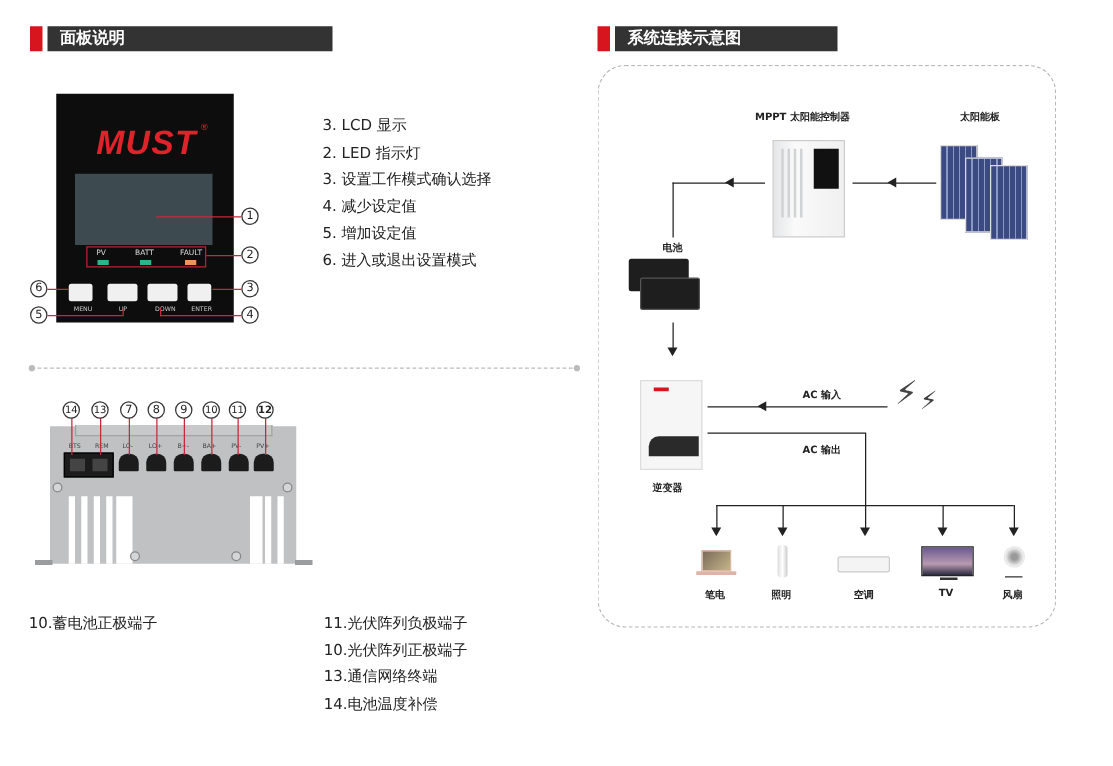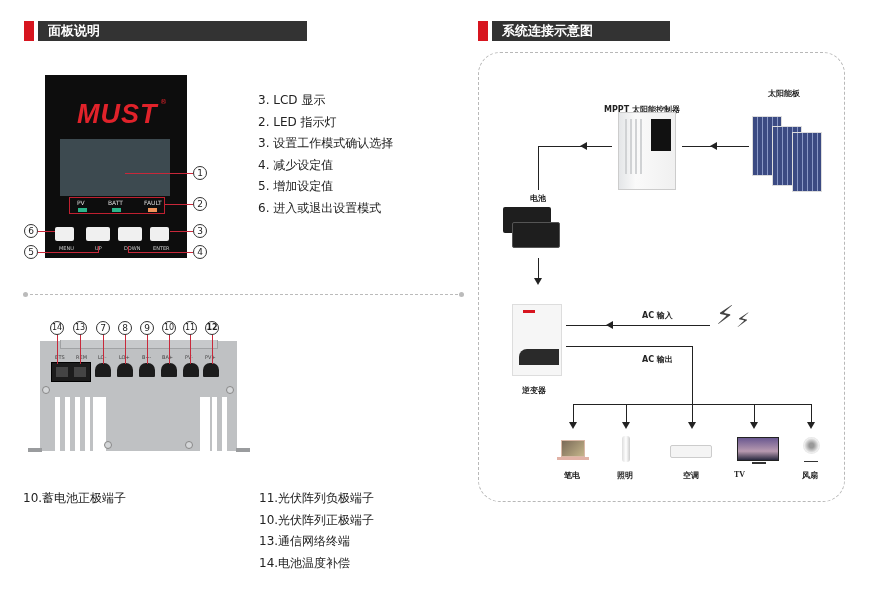--- a/index.html
+++ b/index.html
@@ -61,21 +61,21 @@
   .inverter { position: absolute; left: 512px; top: 304px; width: 50px; height: 72px; background: #f6f6f6; border: 1px solid #ddd; }
   .inv-dark { position: absolute; left: 6px; top: 44px; width: 40px; height: 16px; background: #2a2a2a; border-radius: 8px 0 0 0; }
   .tower { position: absolute; font-size: 26px; color: #444; line-height: 1; }
   .appl { position: absolute; }
 </style>
 </head>
 <body>
 
 <div class="sec-head" style="left:24px; top:21px;">
   <div class="red"></div>
-  <div class="bar" style="width:269px;">面板说明</div>
+  <div class="bar" style="width:228px;">面板说明</div>
 </div>
 
 <div class="panel">
   <div class="logo">MUST</div>
   <div class="reg">®</div>
   <div class="lcd"></div>
   <div class="led-box">
     <span class="led-label" style="left:7px;">PV</span>
     <span class="led-label" style="left:38px;">BATT</span>
     <span class="led-label" style="left:74px;">FAULT</span>
@@ -187,21 +187,21 @@
   <li>14.电池温度补偿</li>
 </ul>
 
 <div class="sec-head" style="left:478px; top:21px;">
   <div class="red"></div>
   <div class="bar" style="width:178px;">系统连接示意图</div>
 </div>
 
 <div class="sysbox"></div>
 
-<span class="lbl" style="left:604px; top:104px;">MPPT 太阳能控制器</span>
+<span class="lbl" style="left:604px; top:88px;">MPPT 太阳能控制器</span>
 <span class="lbl" style="left:768px; top:88px;">太阳能板</span>
 
 <div class="mppt">
   <span class="mppt-stripe" style="left:6px;"></span>
   <span class="mppt-stripe" style="left:11px;"></span>
   <span class="mppt-stripe" style="left:16px;"></span>
   <span class="mppt-stripe" style="left:21px;"></span>
   <div class="mppt-scr"></div>
 </div>
 
@@ -256,14 +256,14 @@
 <div class="appl" style="left:622px; top:436px; width:8px; height:26px; background:linear-gradient(90deg,#ddd,#fff,#ccc); border-radius:3px;"></div>
 <div class="appl" style="left:670px; top:445px; width:42px; height:13px; background:#f4f4f4; border:1px solid #ccc; border-radius:2px;"></div>
 <div class="appl" style="left:737px; top:437px; width:42px; height:24px; background:linear-gradient(180deg,#6a5890,#b89ab0 60%,#2a2a40); border:1px solid #222;"></div>
 <div class="appl" style="left:752px; top:462px; width:14px; height:2px; background:#333;"></div>
 <div class="appl" style="left:803px; top:437px; width:17px; height:17px; border-radius:50%; background:radial-gradient(circle,#999 20%,#eee 60%,#ccc);"></div>
 <div class="appl" style="left:804px; top:461px; width:14px; height:1px; background:#333;"></div>
 
 <span class="lbl" style="left:564px; top:470px;">笔电</span>
 <span class="lbl" style="left:617px; top:470px;">照明</span>
 <span class="lbl" style="left:683px; top:470px;">空调</span>
-<span class="lbl" style="left:734px; top:470px;font-family:Liberation Serif, serif;">TV</span>
+<span class="lbl" style="left:751px; top:470px;">TV</span>
 <span class="lbl" style="left:802px; top:470px;">风扇</span>
 
 </body></html>

